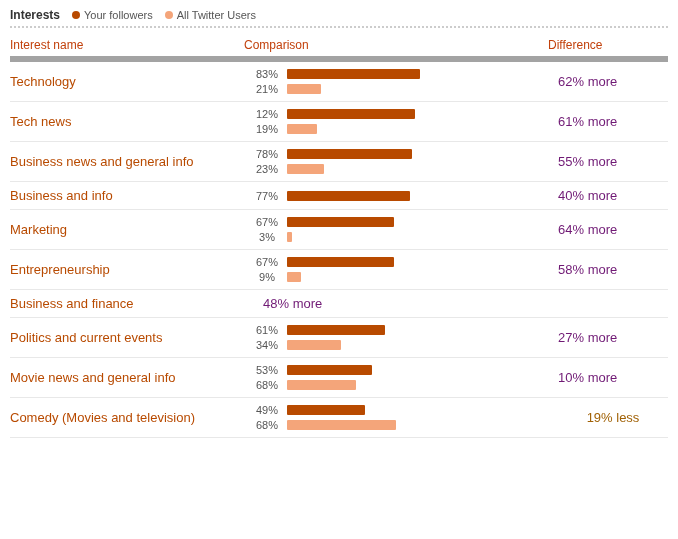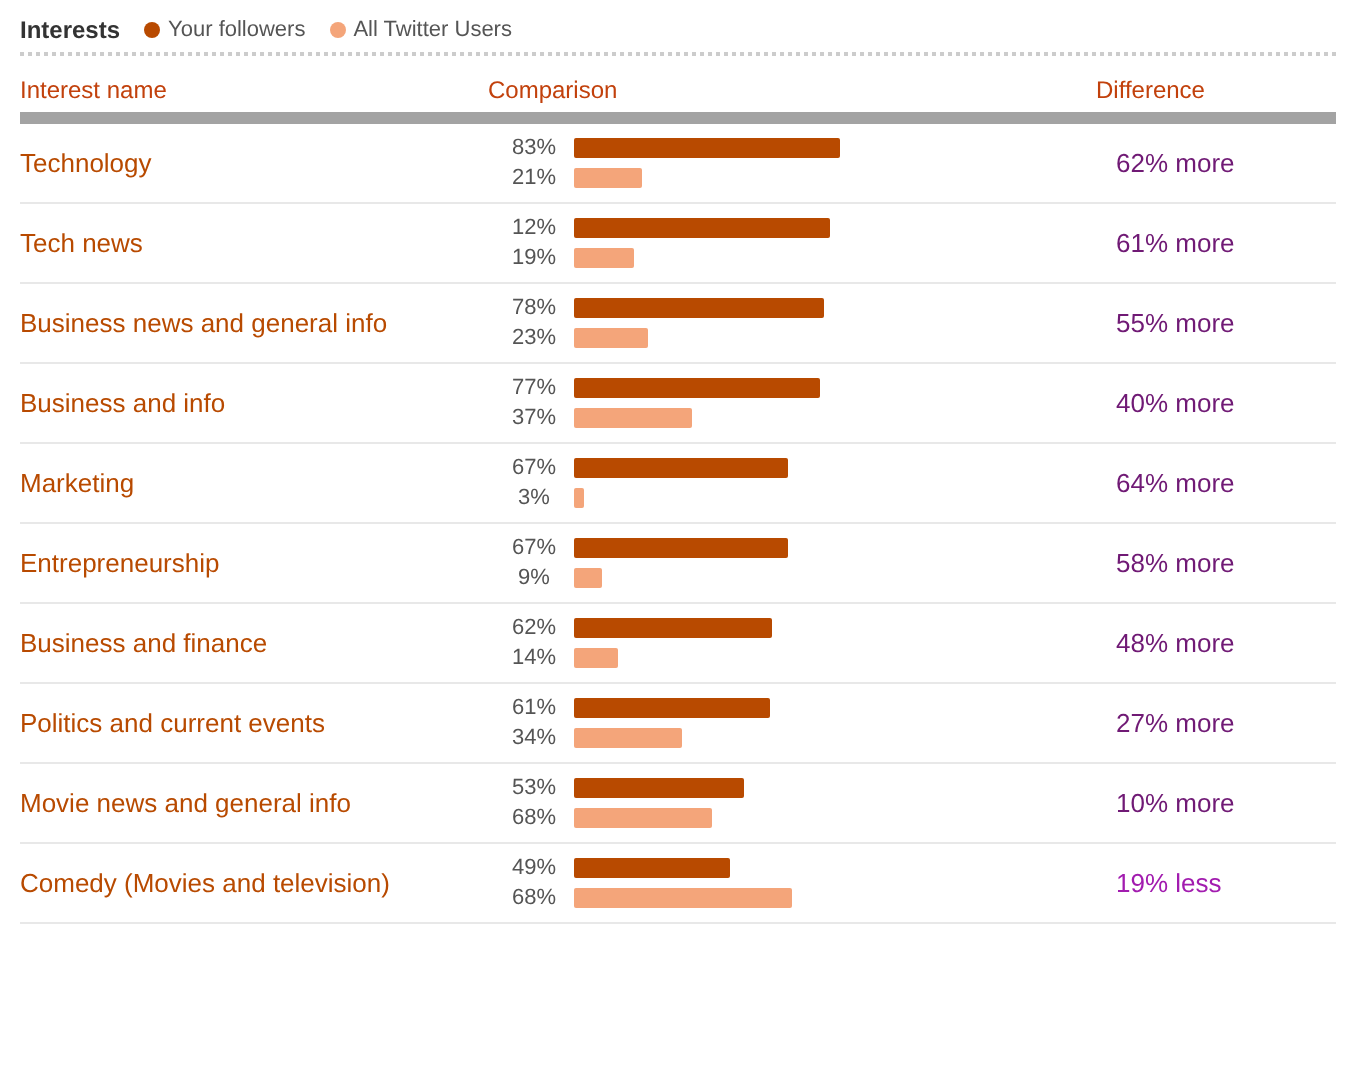--- a/index.html
+++ b/index.html
@@ -108,21 +108,21 @@
     .bar-followers { background: #b84a00; }
     .bar-all { background: #f4a57a; }
 
     .difference-cell {
       font-size: 13px;
       color: #777;
       padding-left: 10px;
     }
 
     .diff-pos { color: #701a75; }
-    .diff-neg { color: #a21caf; }
+    .diff-neg { color: #a16207; text-align: center; }
 
     .col-header-comparison { padding-left: 34px; }
   </style>
 </head>
 <body>
 
 <div class="header">
   <span class="header-title">Interests</span>
   <div class="legend">
     <div class="legend-item">
@@ -199,26 +199,20 @@
     </div>
     <div class="table-row">
       <div class="interest-name">Business and info</div>
       <div class="comparison-cell">
         <div class="bar-row">
           <span class="bar-pct">77%</span>
           <div class="bar-track">
             <div class="bar-fill bar-followers" style="width:123px;"></div>
           </div>
         </div>
-        <div class="bar-row">
-          <span class="bar-pct">37%</span>
-          <div class="bar-track">
-            <div class="bar-fill bar-all" style="width:59px;"></div>
-          </div>
-        </div>
       </div>
       <div class="difference-cell diff-pos">40% more</div>
     </div>
     <div class="table-row">
       <div class="interest-name">Marketing</div>
       <div class="comparison-cell">
         <div class="bar-row">
           <span class="bar-pct">67%</span>
           <div class="bar-track">
             <div class="bar-fill bar-followers" style="width:107px;"></div>
@@ -246,34 +240,20 @@
           <span class="bar-pct">9%</span>
           <div class="bar-track">
             <div class="bar-fill bar-all" style="width:14px;"></div>
           </div>
         </div>
       </div>
       <div class="difference-cell diff-pos">58% more</div>
     </div>
     <div class="table-row">
       <div class="interest-name">Business and finance</div>
-      <div class="comparison-cell">
-        <div class="bar-row">
-          <span class="bar-pct">62%</span>
-          <div class="bar-track">
-            <div class="bar-fill bar-followers" style="width:99px;"></div>
-          </div>
-        </div>
-        <div class="bar-row">
-          <span class="bar-pct">14%</span>
-          <div class="bar-track">
-            <div class="bar-fill bar-all" style="width:22px;"></div>
-          </div>
-        </div>
-      </div>
       <div class="difference-cell diff-pos">48% more</div>
     </div>
     <div class="table-row">
       <div class="interest-name">Politics and current events</div>
       <div class="comparison-cell">
         <div class="bar-row">
           <span class="bar-pct">61%</span>
           <div class="bar-track">
             <div class="bar-fill bar-followers" style="width:98px;"></div>
           </div>

